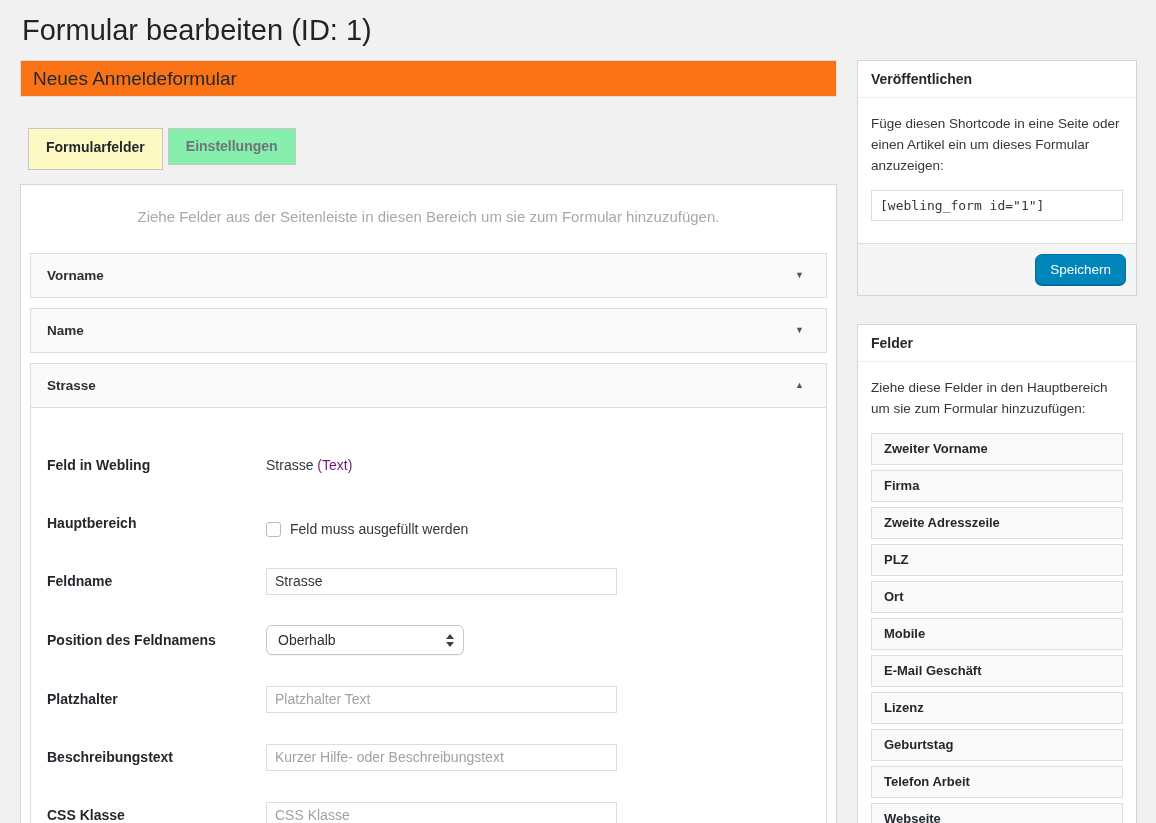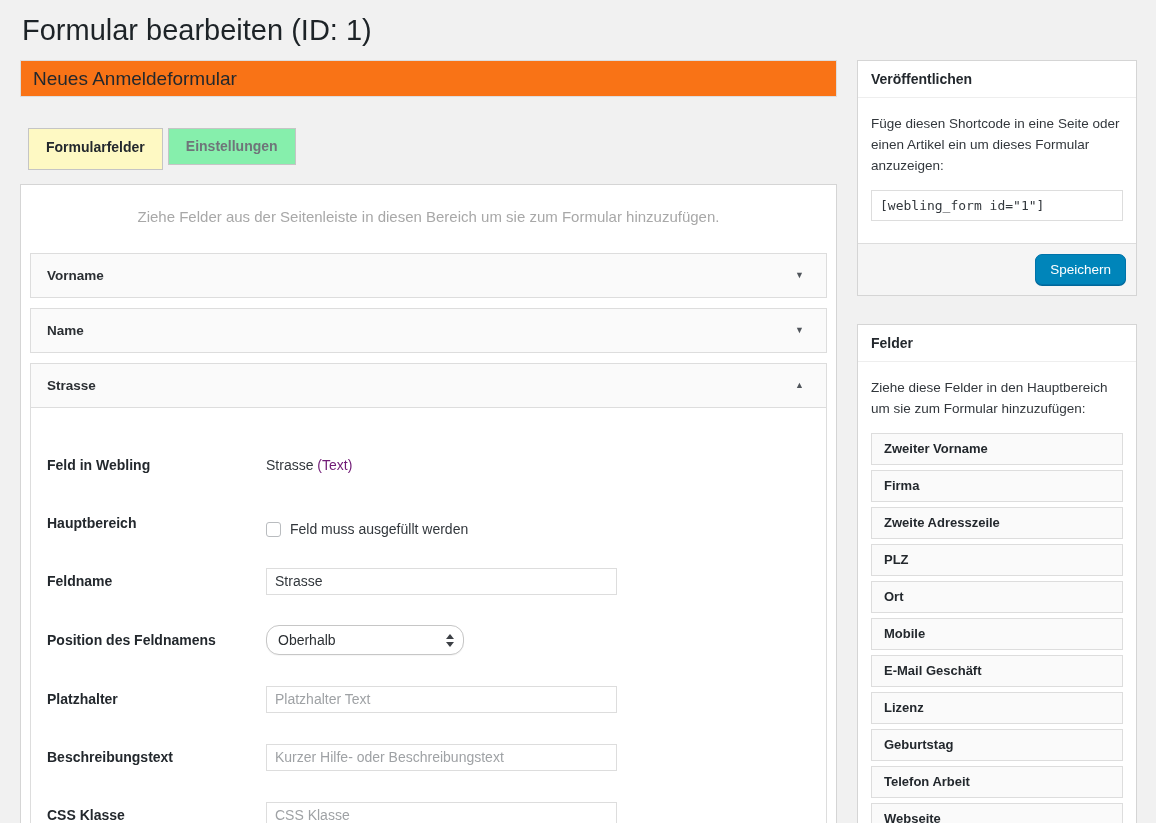--- a/index.html
+++ b/index.html
@@ -119,21 +119,21 @@
     font-family: "Liberation Sans", "DejaVu Sans", sans-serif;
     color: #32373c;
     outline: none;
   }
   .text-input::placeholder { color: #9fa2a5; opacity: 1; }
 
   .select-control {
     width: 198px;
     height: 30px;
     border: 1px solid #c6c6c6;
-    border-radius: 13px;
+    border-radius: 6px;
     background: #fff;
     display: flex;
     align-items: center;
     justify-content: space-between;
     padding: 0 9px 0 11px;
     font-size: 14px;
     color: #2b2f33;
     cursor: pointer;
     box-shadow: 0 1px 1px rgba(0,0,0,0.04);
   }

